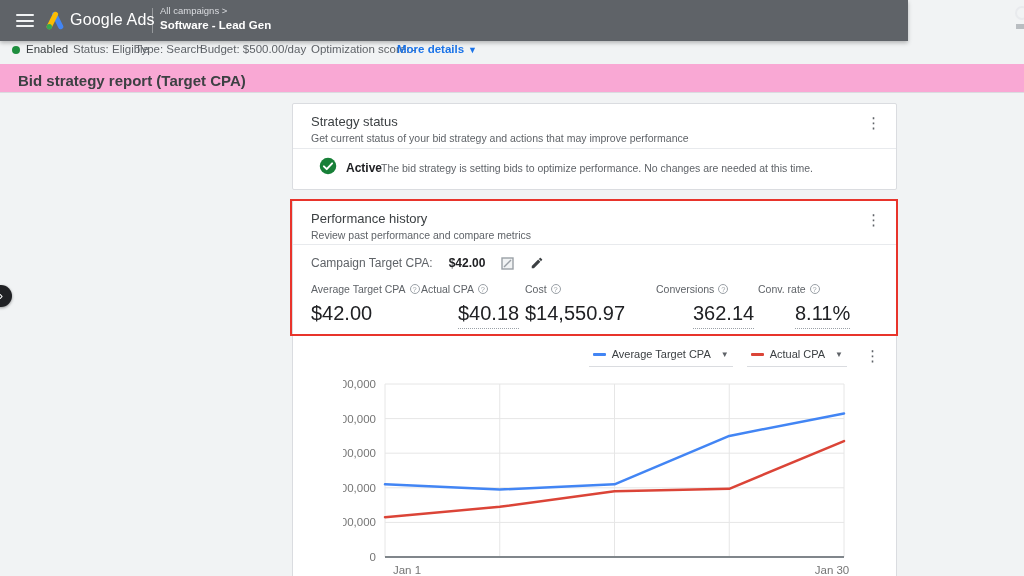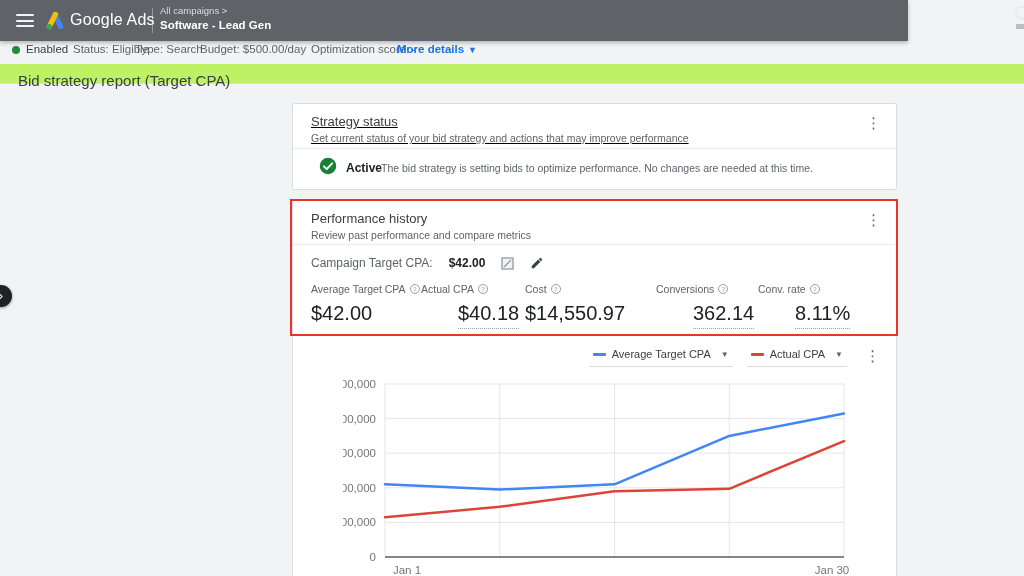--- a/index.html
+++ b/index.html
@@ -29,28 +29,28 @@
     left:12px; top:8px; }
   .sb-enabled { left:26px; color:#3c4043; }
   .sb-status { left:73px; }
   .sb-type { left:135px; }
   .sb-budget { left:200px; }
   .sb-opt { left:311px; }
   .sb-more { left:397px; color:var(--link_blue); font-weight:bold; cursor:pointer; }
   .sb-more .chev { font-size:9px; margin-left:4px; }
 
   
-  .titlebar { position:absolute; left:0; top:64px; width:1024px; height:20px; background:#bef264;
-    border-bottom:1px solid #dadce0; z-index:10; }
+  .titlebar { position:absolute; left:0; top:64px; width:1024px; height:29px; background:#f9a8d4;
+    border-bottom:1px solid #dadce0; z-index:10;font-weight:bold; }
   .page-title { position:absolute; left:18px; top:8px; font-size:15px; color:#3c4043; }
 
   
   .content { position:absolute; left:0; top:96px; width:1024px; height:480px; background:#f1f3f4; }
   .card { position:absolute; background:#fff; border:1px solid #dadce0; border-radius:2px; }
-  .card-strategy { left:292px; top:7px; width:605px; height:87px;text-decoration:underline; }
+  .card-strategy { left:292px; top:7px; width:605px; height:87px; }
   .card-performance { left:292px; top:104px; width:605px; height:420px; }
 
   .card-head { position:relative; padding:10px 16px 0 18px; }
   .card-title { font-size:13px; color:#3c4043; }
   .card-sub { font-size:10.5px; color:#5f6368; margin-top:3px; }
   .kebab { position:absolute; right:10px; top:8px; font-size:15px; color:#5f6368;
     cursor:pointer; padding:2px 5px; }
   .divider { position:absolute; left:0; width:100%; height:1px; background:#e8eaed; }
 
   

